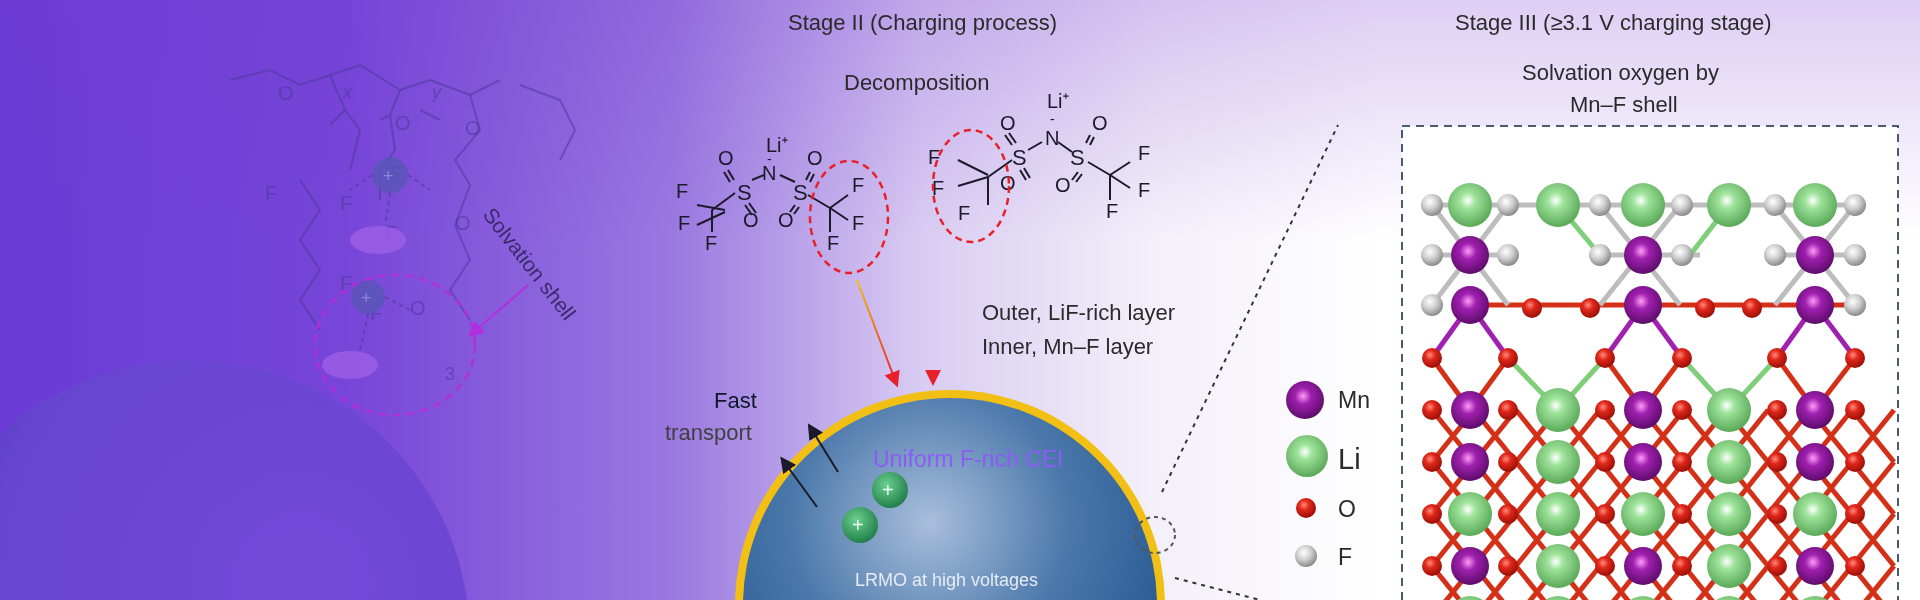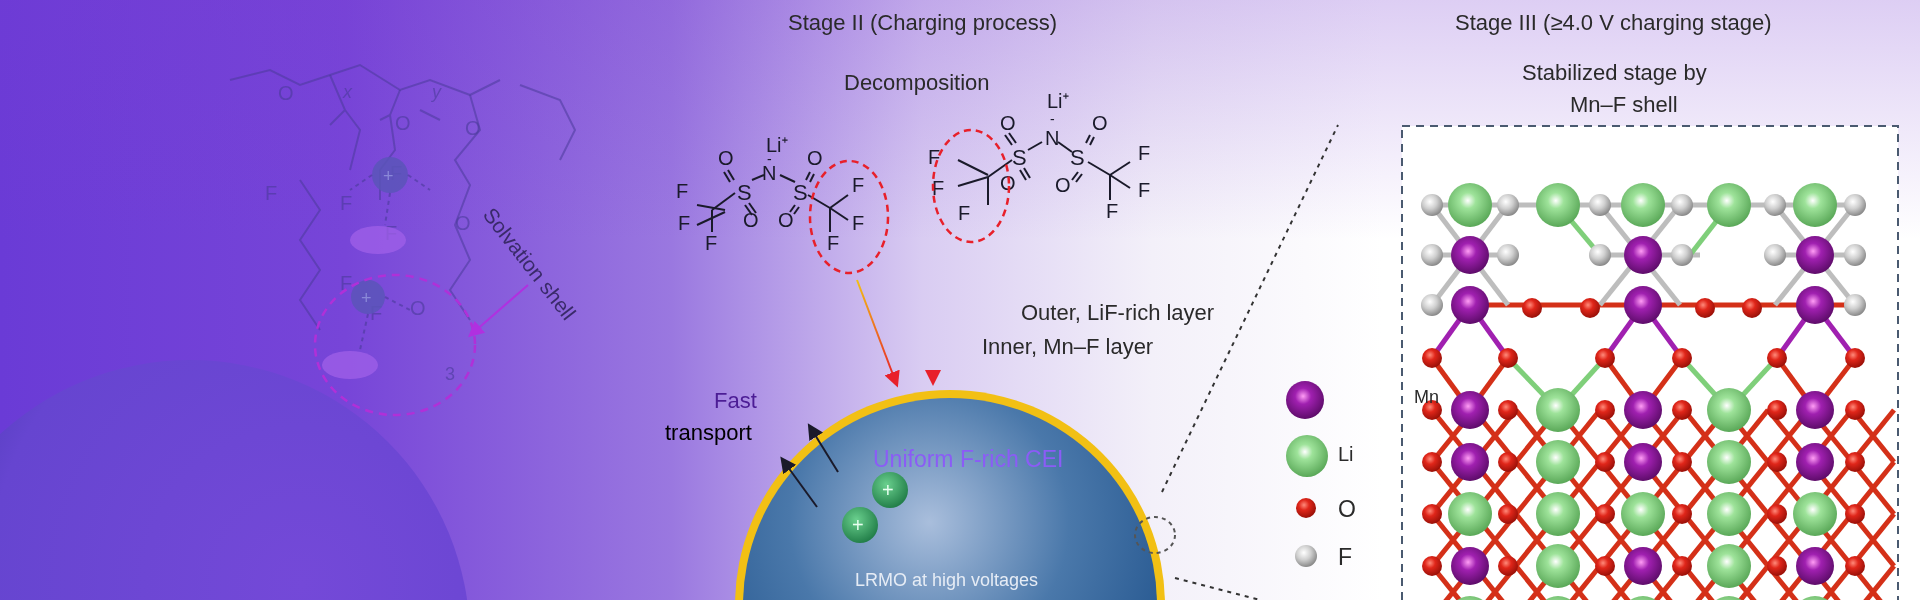--- a/index.html
+++ b/index.html
@@ -457,27 +457,27 @@
   <g>
     <circle cx="1305" cy="400" r="19" fill="url(#mnBall)"></circle>
     <circle cx="1307" cy="456" r="21" fill="url(#liBall)"></circle>
     <circle cx="1306" cy="508" r="10" fill="url(#oBall)"></circle>
     <circle cx="1306" cy="556" r="11" fill="url(#fBall)"></circle>
   </g>
 </svg>
 
 <div class="txt" style="left:788px; top:10px;">Stage II (Charging process)</div>
 <div class="txt" style="left:844px; top:70px;">Decomposition</div>
-<div class="txt" style="left:982px; top:300px;margin-left:39px;">Outer, LiF-rich layer</div>
+<div class="txt" style="left:982px; top:300px;">Outer, LiF-rich layer</div>
 <div class="txt" style="left:982px; top:334px;">Inner, Mn–F layer</div>
-<div class="txt" style="left:714px; top:388px; color:#4c1d95;">Fast</div>
-<div class="txt" style="left:665px; top:420px; color:#000000;">transport</div>
+<div class="txt" style="left:714px; top:388px; color:#0f172a;">Fast</div>
+<div class="txt" style="left:665px; top:420px; color:#404040;">transport</div>
 <div class="txt" style="left:873px; top:446px; color:#8b5cf6; font-size:23px;">Uniform F-rich CEI</div>
 <div class="txt" style="left:855px; top:570px; color:#e6ecf5; font-size:18px;">LRMO at high voltages</div>
 
-<div class="txt" style="left:1455px; top:10px;">Stage III (≥4.0 V charging stage)</div>
-<div class="txt" style="left:1522px; top:60px;">Stabilized stage by</div>
+<div class="txt" style="left:1455px; top:10px;">Stage III (≥3.1 V charging stage)</div>
+<div class="txt" style="left:1522px; top:60px;">Solvation oxygen by</div>
 <div class="txt" style="left:1570px; top:92px;">Mn–F shell</div>
 
-<div class="txt" style="left:1414px; top:387px; font-size:18px;">Mn</div>
-<div class="txt" style="left:1338px; top:443px; font-size:20px;">Li</div>
+<div class="txt" style="left:1338px; top:387px; font-size:23px;">Mn</div>
+<div class="txt" style="left:1338px; top:443px; font-size:29px;">Li</div>
 <div class="txt" style="left:1338px; top:496px; font-size:23px;">O</div>
 <div class="txt" style="left:1338px; top:544px; font-size:23px;">F</div>
 
 </body></html>

